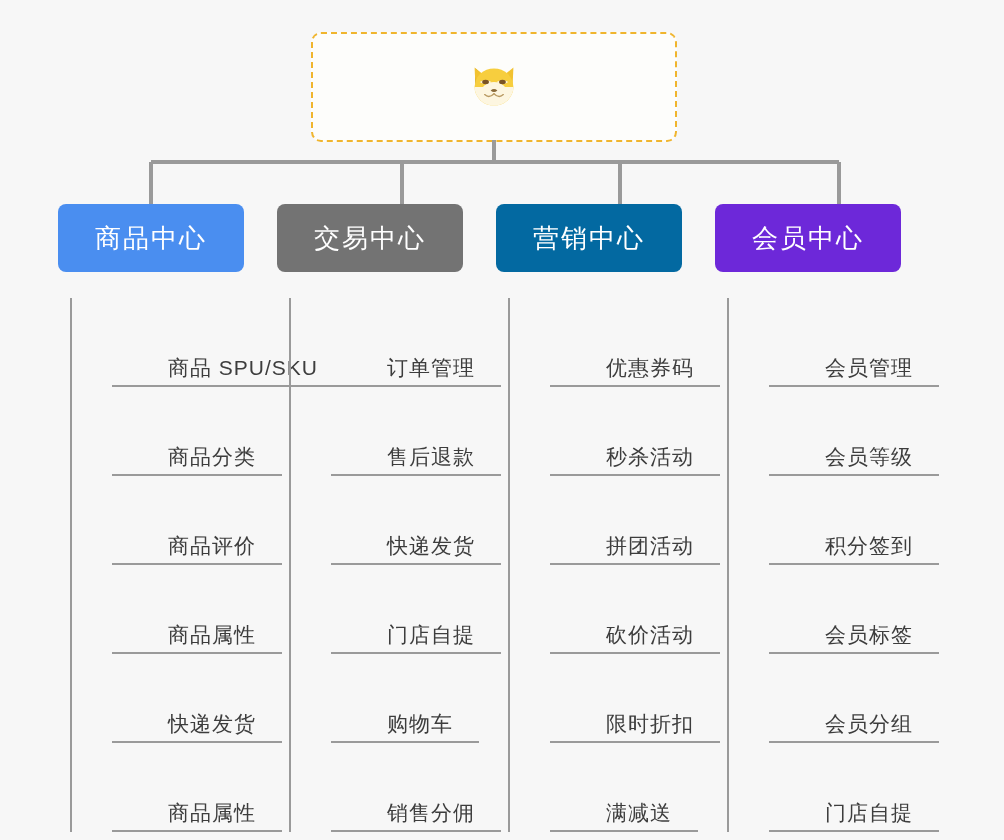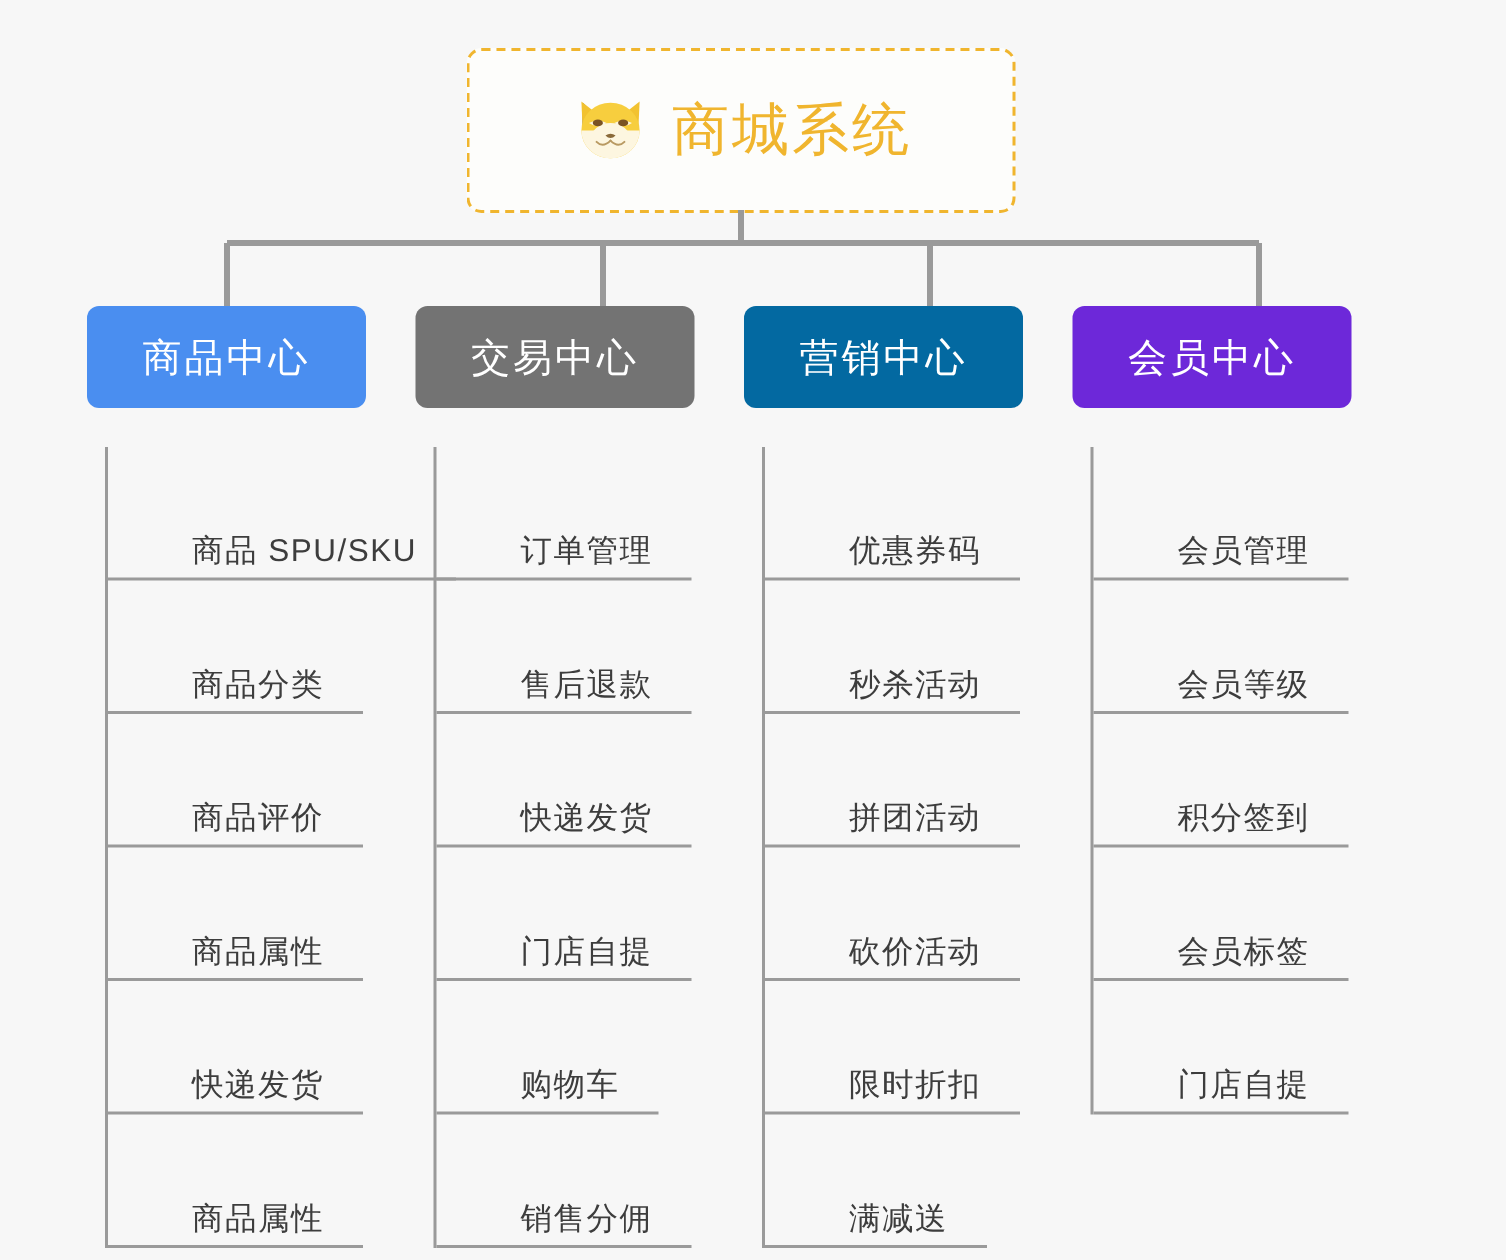--- a/index.html
+++ b/index.html
@@ -107,20 +107,21 @@
   .leaf-label {
     display: inline-block;
     font-size: 21px;
     color: #3d3d3d;
     letter-spacing: 1px;
     padding: 0 0 6px 56px;
     border-bottom: 2px solid #9a9a9a;
     padding-right: 26px;
     white-space: nowrap;
     line-height: 1.1;
+    margin-left: 40px;
   }
 </style>
 </head>
 <body>
 
 <div class="mindmap">
 
   <div class="root-node">
     <svg class="shiba" viewBox="0 0 64 64">
       <path d="M10 10 L10 30 L22 22 Z" fill="#f5c game"></path>
@@ -130,21 +131,20 @@
       <path d="M9 32 a23 22 0 0 0 46 0 z" fill="#fdf6e0"></path>
       <ellipse cx="32" cy="40" rx="16" ry="14" fill="#fdf6e0"></ellipse>
       <path d="M15 26 q7 -4 14 0 q-7 5 -14 0 z" fill="#fdf6e0"></path>
       <path d="M49 26 q-7 -4 -14 0 q7 5 14 0 z" fill="#fdf6e0"></path>
       <ellipse cx="22" cy="26" rx="4" ry="2.6" fill="#7a5324"></ellipse>
       <ellipse cx="42" cy="26" rx="4" ry="2.6" fill="#7a5324"></ellipse>
       <path d="M28 36 q4 -3 8 0 q-4 4 -8 0 z" fill="#8a6a3a"></path>
       <path d="M32 40 q-6 6 -11 1" stroke="#b99a62" stroke-width="1.6" fill="none" stroke-linecap="round"></path>
       <path d="M32 40 q6 6 11 1" stroke="#b99a62" stroke-width="1.6" fill="none" stroke-linecap="round"></path>
     </svg>
-    <div class="root-title">商城系统</div>
   </div>
 
   <svg class="connector">
     <g stroke="#9a9a9a" stroke-width="4" fill="none" shape-rendering="crispEdges">
       <line x1="494" y1="0" x2="494" y2="22"></line>
       <line x1="151" y1="22" x2="839" y2="22"></line>
       <line x1="151" y1="22" x2="151" y2="64"></line>
       <line x1="402" y1="22" x2="402" y2="64"></line>
       <line x1="620" y1="22" x2="620" y2="64"></line>
       <line x1="839" y1="22" x2="839" y2="64"></line>
@@ -242,19 +242,22 @@
         <div class="leaf-item">
           <span class="leaf-label">会员等级</span>
         </div>
         <div class="leaf-item">
           <span class="leaf-label">积分签到</span>
         </div>
         <div class="leaf-item">
           <span class="leaf-label">会员标签</span>
         </div>
         <div class="leaf-item">
+          <span class="leaf-label">会员分组</span>
+        </div>
+        <div class="leaf-item">
           <span class="leaf-label">门店自提</span>
         </div>
       </div>
     </div>
 
   </div>
 </div>
 
 </body></html>

